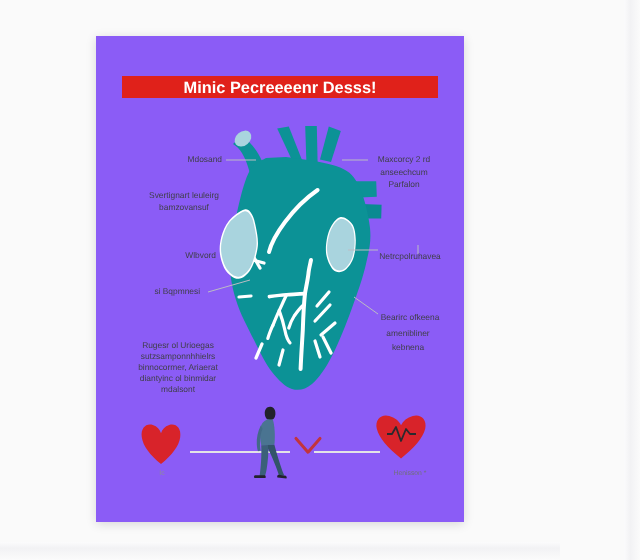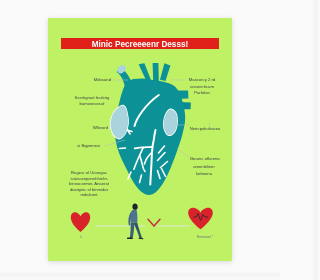--- a/index.html
+++ b/index.html
@@ -1,20 +1,20 @@
 <!DOCTYPE html>
 <html><head>
 <meta charset="utf-8">
 <style>
   html,body{margin:0;padding:0;}
   body{width:280px;height:280px;overflow:hidden;background:#f6f6f6;font-family:"Liberation Sans",sans-serif;}
   .stage{position:absolute;inset:0;background:#fafafa;}
   .mat-right{position:absolute;right:0;top:0;width:8px;height:280px;background:linear-gradient(90deg,#fbfbfc 0%,#f2f2f4 40%,#fbfbfb 100%);}
   .mat-bottom{position:absolute;left:0;bottom:0;width:280px;height:9px;background:linear-gradient(180deg,#fbfbfc 0%,#f2f2f4 35%,#fbfbfb 100%);}
-  .poster{position:absolute;left:48px;top:18px;width:184px;height:243px;background:#bef264;box-shadow:0 1px 5px rgba(0,0,0,.14);overflow:hidden;}
+  .poster{position:absolute;left:48px;top:18px;width:184px;height:243px;background:#8b5cf6;box-shadow:0 1px 5px rgba(0,0,0,.14);overflow:hidden;}
   svg.art{position:absolute;left:0;top:0;}
 </style>
 </head>
 <body>
 
 <div class="stage">
   <div class="mat-right"></div>
   <div class="mat-bottom"></div>
   <div class="poster">
     <svg class="art" width="184" height="243" viewBox="0 0 184 243">

